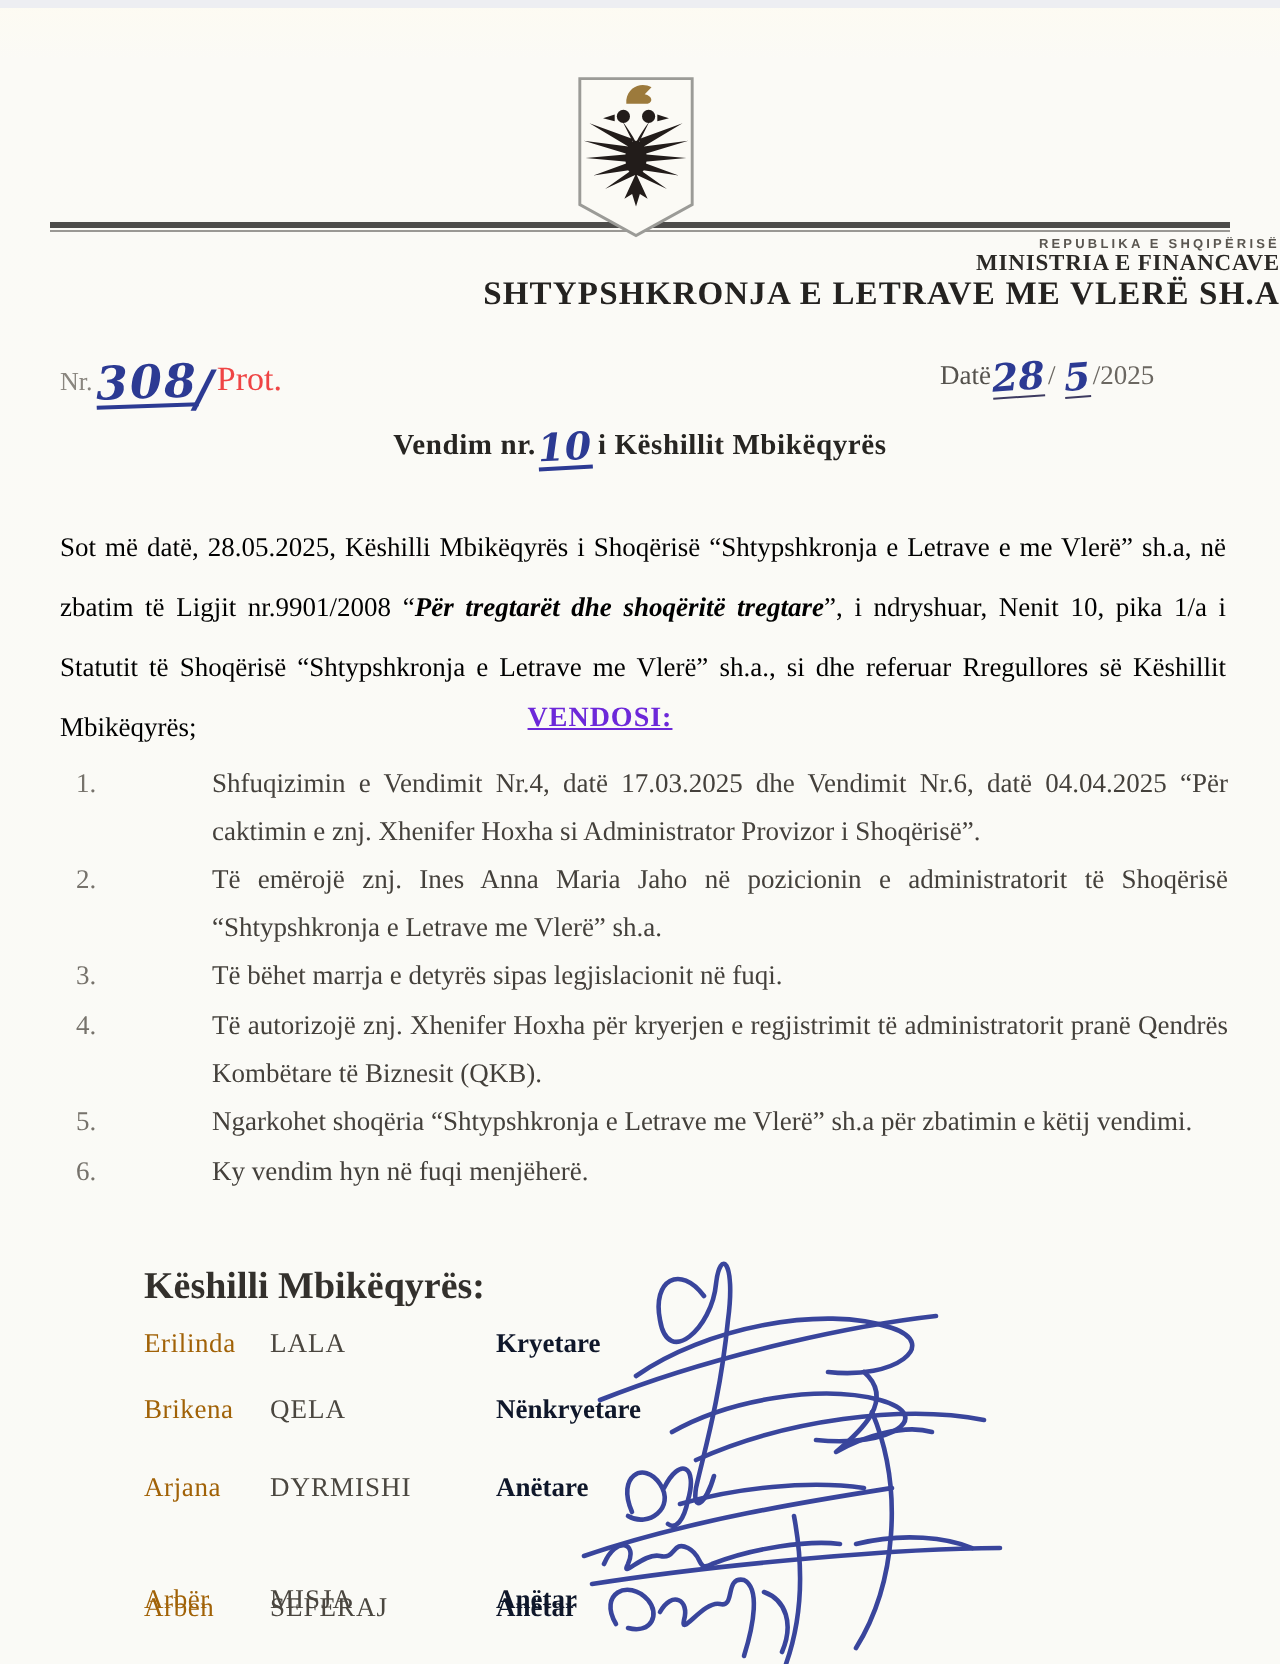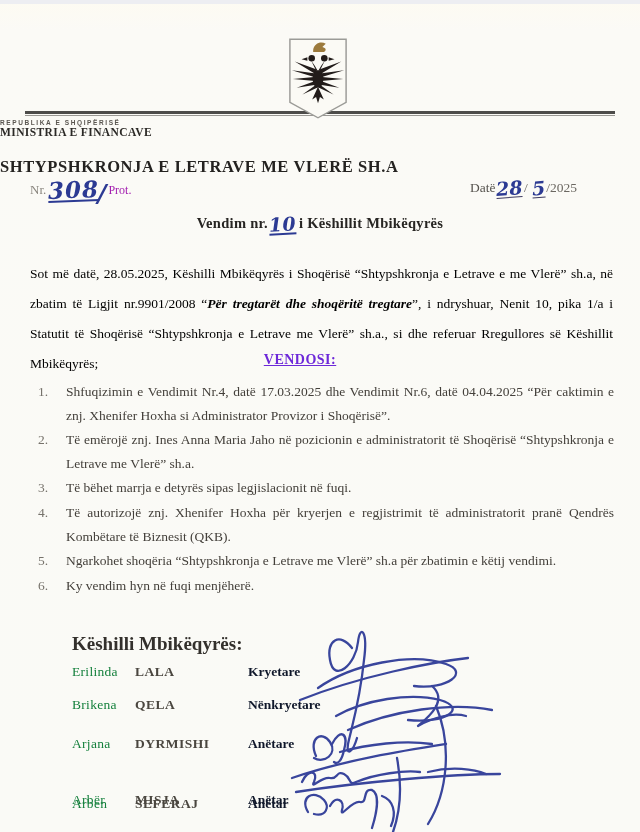--- a/index.html
+++ b/index.html
@@ -10,51 +10,51 @@
     color:#3a3633;
     -webkit-font-smoothing:antialiased;
   }
   .topbar{position:absolute;left:0;top:0;width:640px;height:4px;background:#edeef2;}
   
   .emblem{position:absolute;left:287px;top:38px;width:62px;height:84px;z-index:3;}
   
   .rule{position:absolute;left:25px;top:111px;width:590px;height:6px;z-index:1;}
   .rule .r1{height:3px;background:#4d4c4a;}
   .rule .r2{height:1px;margin-top:1px;background:#9a9894;}
-  .hdr{position:absolute;left:0;width:640px;text-align:left;z-index:4;}
+  .hdr{position:absolute;left:0;width:640px;text-align:right;z-index:4;}
   .republika{top:119px;font-family:"Liberation Sans",sans-serif;font-size:6.5px;font-weight:bold;letter-spacing:1.6px;color:#5a5650;}
   .ministria{top:126px;font-size:11.5px;font-weight:bold;color:#2b2926;letter-spacing:.4px;}
-  .company{top:137px;font-size:16.5px;font-weight:bold;color:#242220;letter-spacing:.6px;margin-top:20px;}
+  .company{top:137px;font-size:16.5px;font-weight:bold;color:#242220;letter-spacing:.6px;}
   
   .proto{position:absolute;left:0;top:172px;width:640px;height:40px;}
   .nr-group{position:absolute;left:30px;top:8px;font-size:13px;color:#8a867f;}
-  .prot-label{color:#a21caf;font-size:12px;}
+  .prot-label{color:#ef4444;font-size:17px;}
   .date-group{position:absolute;left:470px;top:8px;font-size:13.5px;color:#55524d;}
   .hand{font-family:"DejaVu Serif",serif;font-style:italic;color:#2c3a93;}
   .hand-nr{display:inline-block;font-size:23px;font-weight:bold;letter-spacing:1px;border-bottom:2.5px solid #2c3a93;line-height:.85;transform:rotate(-2deg);margin:0 0 0 2px;vertical-align:-4px;}
   .hand-slash{display:inline-block;font-size:25px;font-weight:bold;line-height:.7;vertical-align:-8px;margin:0 2px 0 -2px;}
   .hand-day,.hand-month{display:inline-block;font-size:19px;font-weight:bold;border-bottom:1.5px solid #3d3a60;line-height:.9;transform:rotate(-4deg);vertical-align:-3px;margin:0 1px;}
   .date-sep{color:#6b6761;}
   
   .title{position:absolute;left:0;top:215px;width:640px;text-align:center;font-size:14.5px;font-weight:bold;color:#272522;letter-spacing:.3px;}
   .hand-title-nr{display:inline-block;font-size:19px;font-weight:bold;border-bottom:2px solid #2c3a93;line-height:.9;transform:rotate(-3deg);vertical-align:-3px;margin:0 3px 0 1px;}
   
   .intro{position:absolute;left:30px;top:259px;width:583px;font-size:13.5px;line-height:30px;text-align:justify;color:#000000;}
   .intro .it{font-style:italic;font-weight:bold;}
   .vendosi{position:absolute;left:0;top:352px;width:600px;text-align:center;font-size:14px;font-weight:bold;color:#6d28d9;letter-spacing:.5px;text-decoration:underline;}
   
   .dlist{position:absolute;left:30px;top:380px;width:584px;font-size:13.5px;line-height:23.6px;color:#44403b;}
   .ditem{display:flex;margin-bottom:1px;}
   .ditem .num{flex:0 0 28px;padding-left:8px;color:#76726b;}
-  .ditem .txt{flex:1;text-align:justify;}
+  .ditem .txt{flex:1;text-align:justify;margin-left:40px;}
   
   .sig-heading{position:absolute;left:72px;top:633px;font-size:19px;font-weight:bold;color:#33302c;}
   .sig-row{position:absolute;left:72px;width:400px;height:22px;font-size:13.5px;}
-  .sig-first{position:absolute;left:0;top:0;color:#15803d;letter-spacing:.3px;}
-  .sig-last{position:absolute;left:63px;top:0;font-weight:bold;color:#4a463f;letter-spacing:.5px;}
+  .sig-first{position:absolute;left:0;top:0;color:#a16207;letter-spacing:.3px;}
+  .sig-last{position:absolute;left:63px;top:0;font-weight:normal;color:#4a463f;letter-spacing:.5px;}
   .sig-role{position:absolute;left:176px;top:0;font-weight:bold;color:#0f172a;}
   .row0{top:664px;} .row1{top:697px;} .row2{top:736px;text-align:center;} .row3{top:796px;} .row4{top:792px;}
   .ink{position:absolute;left:0;top:0;width:640px;height:832px;z-index:5;pointer-events:none;}
 </style>
 </head>
 <body>
 
 <div class="topbar"></div>
 
 <div class="emblem">

